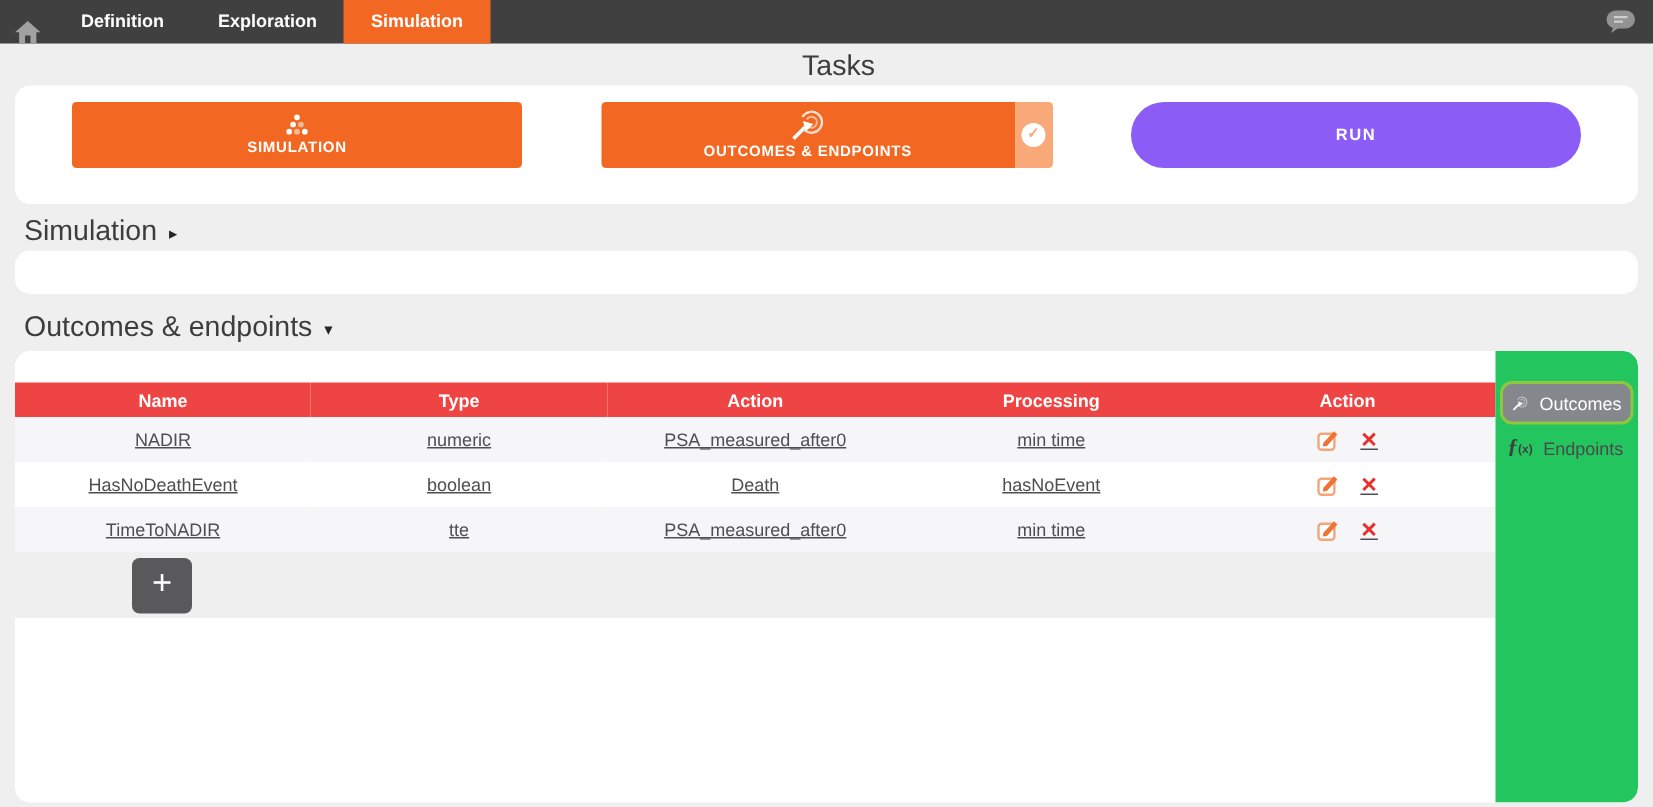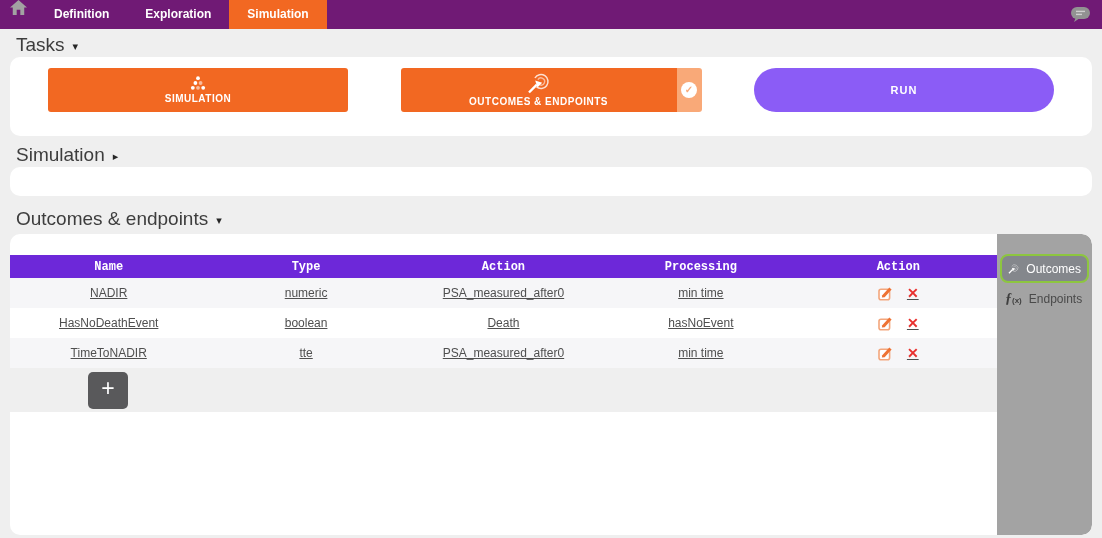--- a/index.html
+++ b/index.html
@@ -6,22 +6,22 @@
   html,body { width:1102px; height:538px; }
   body {
     background:#efefef;
     font-family:"Liberation Sans", sans-serif;
     overflow:hidden;
     position:relative;
   }
 
   
   .nav {
-    height:29px; background:#701a75;
-    display:flex; align-items:flex-start;
+    height:29px; background:#404040;
+    display:flex; align-items:flex-end;
   }
   .nav-home {
     width:36px; display:flex; align-items:center; justify-content:center;
     cursor:pointer;
   }
   .nav-tab {
     padding:0 18px; line-height:29px;
     color:#ffffff; font-size:12px; font-weight:bold;
     cursor:pointer; white-space:nowrap;
   }
@@ -31,21 +31,21 @@
     display:flex; align-items:center;
   }
 
   
   .section-head {
     margin-left:16px; height:20px; line-height:20px;
     font-size:19px; color:#3d3d3d;
     display:flex; align-items:center; gap:8px;
   }
   .section-head .caret { font-size:11px; color:#262626; padding-top:2px; }
-  .h-tasks    { margin-top:6px;  }
+  .h-tasks    { margin-top:6px;flex-direction:column;  }
   .h-sim      { margin-top:9px;  }
   .h-outcomes { margin-top:13px; }
 
   
   .panel { background:#ffffff; border-radius:10px; margin:0 10px; }
   .panel-tasks {
     margin-top:2px; height:79px;
     display:flex; justify-content:space-between;
     padding:11px 38px 0 38px;
   }
@@ -83,22 +83,22 @@
     font-size:11px; font-weight:bold; letter-spacing:1px;
   }
 
   
   .table-zone { width:987px; padding-top:21px; }
   table.outcomes {
     width:987px; border-collapse:collapse; table-layout:fixed;
     font-size:12px;
   }
   table.outcomes th {
-    background:#6d28d9; color:#fff; height:23px;
-    font-weight:bold; text-align:center;font-family:Liberation Mono, monospace;
+    background:#ef4444; color:#fff; height:23px;
+    font-weight:bold; text-align:center;
   }
   table.outcomes td {
     height:30px; text-align:center; color:#4f4f4f;text-decoration:underline;
   }
   table.outcomes tbody tr:nth-child(odd)  { background:#f6f6f8; }
   table.outcomes tbody tr:nth-child(even) { background:#ffffff; }
   .action-cell { display:flex; align-items:center; justify-content:center; gap:14px; height:30px; }
   .icon-btn { border:none; background:none; cursor:pointer; padding:0; display:flex; align-items:center; }
   .del-glyph { color:#e8312f; font-size:14px; font-weight:bold; line-height:1; }
 
@@ -109,21 +109,21 @@
   .add-btn {
     margin-left:78px; width:40px; height:37px;
     background:#59595b; border:none; border-radius:5px; cursor:pointer;
     color:#fff; font-size:23px; line-height:1;
     display:flex; align-items:center; justify-content:center; padding-bottom:3px;
   }
 
   
   .sidebar {
     position:absolute; top:0; right:0; width:95px; height:100%;
-    background:#a3a3a3; border-radius:0 10px 10px 0;
+    background:#22c55e; border-radius:0 10px 10px 0;
     padding-top:20px;
   }
   .sb-tab {
     display:flex; align-items:center; gap:7px;
     font-size:12px; cursor:pointer;
   }
   .sb-tab.active {
     margin:0 3px 5px 3px; height:29px;
     background:#84878c; border:2px solid #8dc63f; border-radius:8px;
     color:#ffffff; padding:0 6px;

